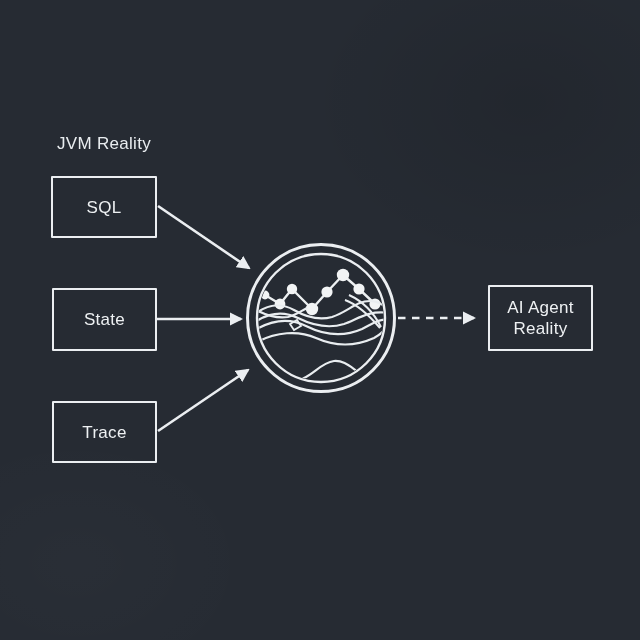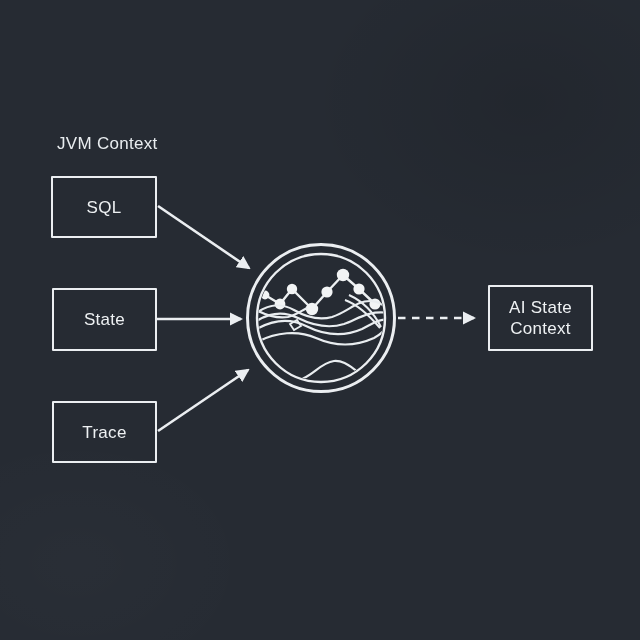--- a/index.html
+++ b/index.html
@@ -108,31 +108,31 @@
         <path d="M254,309 C265,315 276,319 288,317 C296,315 301,311 307,308"></path>
         <path d="M255,330 C272,320 290,318 306,326 C324,335 344,337 362,329 C372,324 380,318 389,320"></path>
         <path d="M257,342 C276,332 298,330 316,338 C334,346 354,347 374,338 C380,335 384,331 388,327"></path>
         <path d="M261,368 C271,378 285,384 299,380 C313,376 320,363 334,361 C346,360 353,370 365,376"></path>
         <path d="M272,392 C298,396 330,392 358,382"></path>
         <path d="M290,324 L297,320 L301,326 L294,330 Z" stroke-width="1.8"></path>
       </g>
     </g>
   </svg>
 
-  <div class="diagram-title">JVM Context</div>
+  <div class="diagram-title">JVM Reality</div>
 
   <div class="node-box node-sql">
     <span>SQL</span>
   </div>
 
   <div class="node-box node-trace">
     <span>Trace</span>
   </div>
 
   <div class="node-box node-state">
     <span>State</span>
   </div>
 
   <div class="node-box node-target">
-    <span>AI State Context</span>
+    <span>AI Agent Reality</span>
   </div>
 
 </div>
 
 </body></html>

